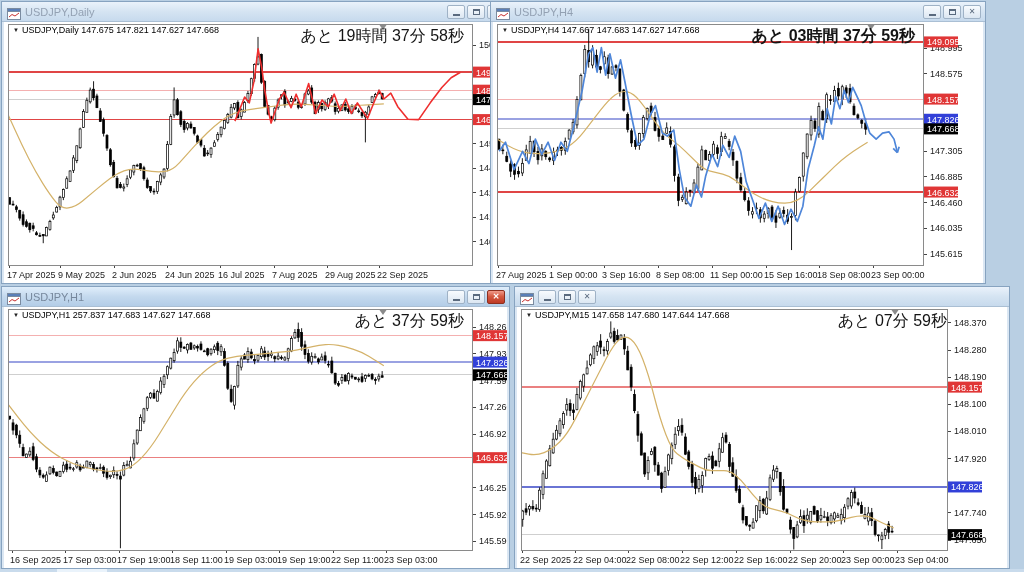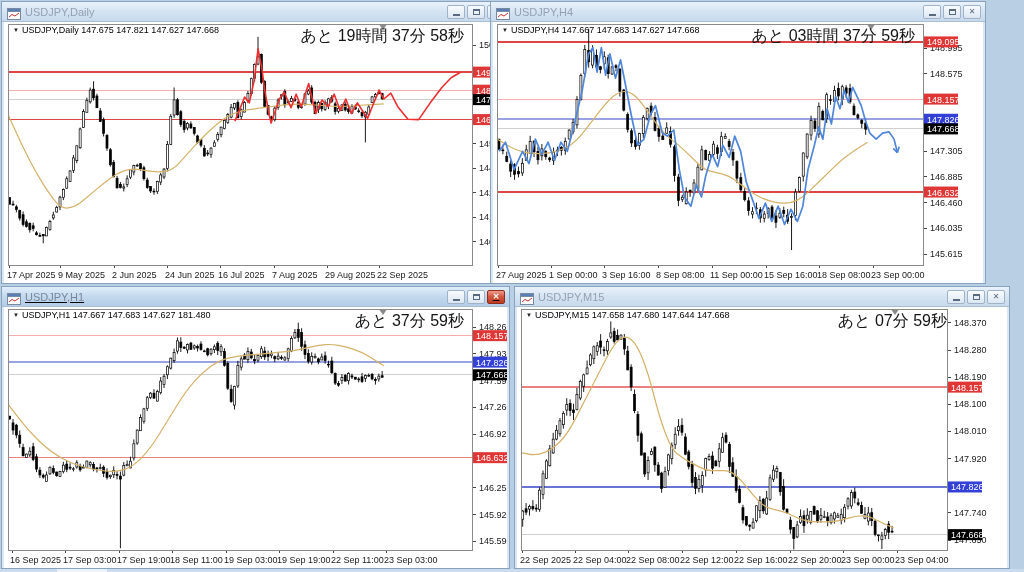--- a/index.html
+++ b/index.html
@@ -598,25 +598,25 @@
           <rect x="431" y="71.59155285786525" width="34" height="11" fill="#e03636"></rect>
           <text x="434" y="80.59155285786525" font-size="9" fill="#fff">148.157</text>
           <rect x="431" y="91.7663125948415" width="34" height="11" fill="#3240d8"></rect>
           <text x="434" y="100.7663125948415" font-size="9" fill="#fff">147.826</text>
           <rect x="431" y="164.54172989377844" width="34" height="11" fill="#e03636"></rect>
           <text x="434" y="173.54172989377844" font-size="9" fill="#fff">146.632</text>
           <rect x="431" y="101.39656044511888" width="34" height="11" fill="#000000"></rect>
           <text x="434" y="110.39656044511888" font-size="9" fill="#fff">147.668</text>
         </svg>
       <div class="infoline"><span class="dd">▼</span><span class="infotext">USDJPY,H4  147.667 147.683 147.627 147.668</span></div>
-      <div class="countdown" style="right: 68px;">あと 03時間 37分 59秒</div>
+      <div class="countdown" style="right: 68px; font-weight: bold;">あと 03時間 37分 59秒</div>
     </div>
   </div>
 
-  <div class="mtwin active" style="left: 1px; top: 286px; width: 509px; height: 283px; text-decoration: underline;">
+  <div class="mtwin active" style="left: 1px; top: 286px; width: 509px; height: 283px;">
     <div class="titlebar">
       <span class="wicon">
         <svg width="14" height="12" viewBox="0 0 14 12">
           <rect x="0.5" y="0.5" width="13" height="11" fill="#ffffff" stroke="#7a8ba0"></rect>
           <rect x="0.5" y="0.5" width="13" height="3" fill="#5a7fb8" stroke="#7a8ba0"></rect>
           <polyline points="2,9 5,6.5 8,8 12,5" fill="none" stroke="#c83232" stroke-width="1"></polyline>
         </svg>
       </span>
       <span class="wtitle">USDJPY,H1</span>
       <span class="wbtns">
@@ -901,35 +901,34 @@
           <polygon points="375.5,3 382.5,3 379,8" fill="#8a8a8a"></polygon>
           <rect x="469" y="23.14442231075684" width="34" height="11" fill="#e03636"></rect>
           <text x="472" y="32.14442231075684" font-size="9" fill="#fff">148.157</text>
           <rect x="469" y="49.62881806109023" width="34" height="11" fill="#3240d8"></rect>
           <text x="472" y="58.62881806109023" font-size="9" fill="#fff">147.826</text>
           <rect x="469" y="145.16467463479447" width="34" height="11" fill="#e03636"></rect>
           <text x="472" y="154.16467463479447" font-size="9" fill="#fff">146.632</text>
           <rect x="469" y="62.270916334661564" width="34" height="11" fill="#000000"></rect>
           <text x="472" y="71.27091633466156" font-size="9" fill="#fff">147.668</text>
         </svg>
-      <div class="infoline"><span class="dd">▼</span><span class="infotext">USDJPY,H1  147.667 147.683 147.627 181.480</span></div>
+      <div class="infoline"><span class="dd">▼</span><span class="infotext">USDJPY,H1  257.837 147.683 147.627 147.668</span></div>
       <div class="countdown" style="right: 43px;">あと 37分 59秒</div>
     </div>
   </div>
 
   <div class="mtwin" style="left: 514px; top: 286px; width: 496px; height: 283px;">
     <div class="titlebar">
       <span class="wicon">
         <svg width="14" height="12" viewBox="0 0 14 12">
           <rect x="0.5" y="0.5" width="13" height="11" fill="#ffffff" stroke="#7a8ba0"></rect>
           <rect x="0.5" y="0.5" width="13" height="3" fill="#5a7fb8" stroke="#7a8ba0"></rect>
           <polyline points="2,9 5,6.5 8,8 12,5" fill="none" stroke="#c83232" stroke-width="1"></polyline>
         </svg>
       </span>
-      <span class="wtitle">USDJPY,M15</span>
       <span class="wbtns">
         <span class="wbtn">
             <i class="g-min"></i>
           </span>
         <span class="wbtn">
             <i class="g-max"></i>
           </span>
         <span class="wbtn wclose">✕</span>
       </span>
     </div>

